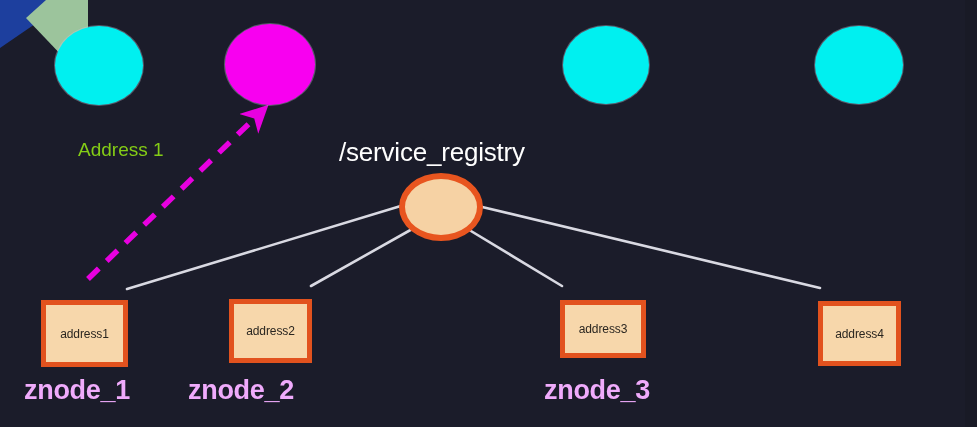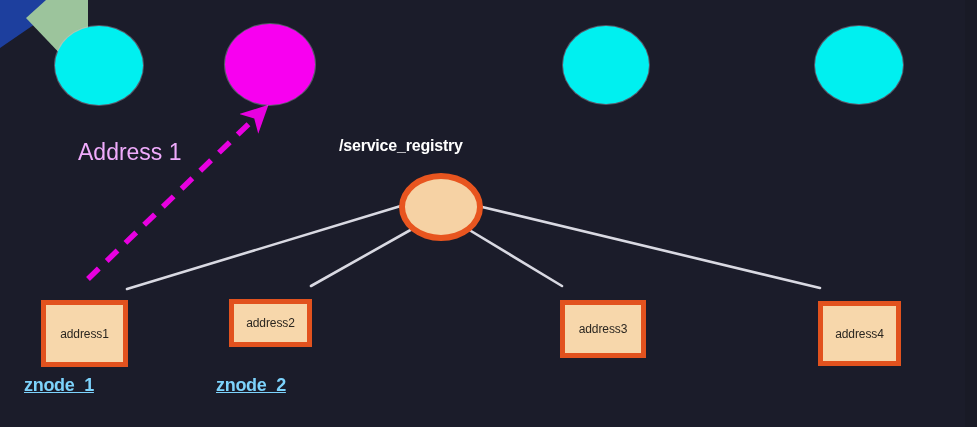--- a/index.html
+++ b/index.html
@@ -36,22 +36,22 @@
   .root-node {
     position: absolute;
     border-radius: 50%;
     background: #f6d2a4;
     border: 6px solid #e8551f;
     box-sizing: border-box;
   }
   .root-label {
     position: absolute;
     color: #ffffff;
-    font-weight: bold;
-    font-size: 16px;
+    font-weight: normal;
+    font-size: 26px;
     letter-spacing: -0.2px;
     white-space: nowrap;
     text-align: right;
   }
   .addr-box {
     position: absolute;
     background: #f7d7ab;
     border: 5px solid #e2521e;
     box-sizing: border-box;
     display: flex;
@@ -61,31 +61,30 @@
   }
   .addr-box-label {
     color: #2a2620;
     font-size: 12px;
     font-weight: normal;
     letter-spacing: -0.1px;
     white-space: nowrap;
   }
   .znode-label {
     position: absolute;
-    color: #7dd3fc;
+    color: #f0abfc;
     font-weight: bold;
-    font-size: 18px;
+    font-size: 27px;
     letter-spacing: -0.3px;
     white-space: nowrap;
-    text-decoration: underline;
   }
   .annot-label {
     position: absolute;
-    color: #f0abfc;
-    font-size: 23px;
+    color: #84cc16;
+    font-size: 19px;
     font-weight: normal;
     white-space: nowrap;
   }
   .edge-strip {
     position: absolute;
     top: 0;
     right: 0;
     width: 12px;
     height: 427px;
     background: #191a26;
@@ -123,28 +122,29 @@
 
   <div class="annot-label" style="left:78px; top:139px;">Address 1</div>
 
   <div class="root-label" style="left:339px; top:137px;">/service_registry</div>
 
   <div class="root-node" style="left:399px; top:173px; width:84px; height:68px;"></div>
 
   <div class="addr-box" style="left:41px; top:285px; width:87px; height:67px;">
     <span class="addr-box-label">address1</span>
   </div>
-  <div class="addr-box" style="left:229px; top:284px; width:83px; height:48px;">
+  <div class="addr-box" style="left:229px; top:284px; width:83px; height:64px;">
     <span class="addr-box-label">address2</span>
   </div>
   <div class="addr-box" style="left:560px; top:285px; width:86px; height:58px;">
     <span class="addr-box-label">address3</span>
   </div>
   <div class="addr-box" style="left:818px; top:286px; width:83px; height:65px;text-align:center;">
     <span class="addr-box-label">address4</span>
   </div>
 
   <div class="znode-label" style="left:24px; top:375px;">znode_1</div>
-  <div class="znode-label" style="left:216px; top:375px;text-align:right;">znode_2</div>
+  <div class="znode-label" style="left:188px; top:375px;text-align:right;">znode_2</div>
+  <div class="znode-label" style="left:544px; top:375px;">znode_3</div>
 
   <div class="edge-strip"></div>
 
 </div>
 
 </body></html>

